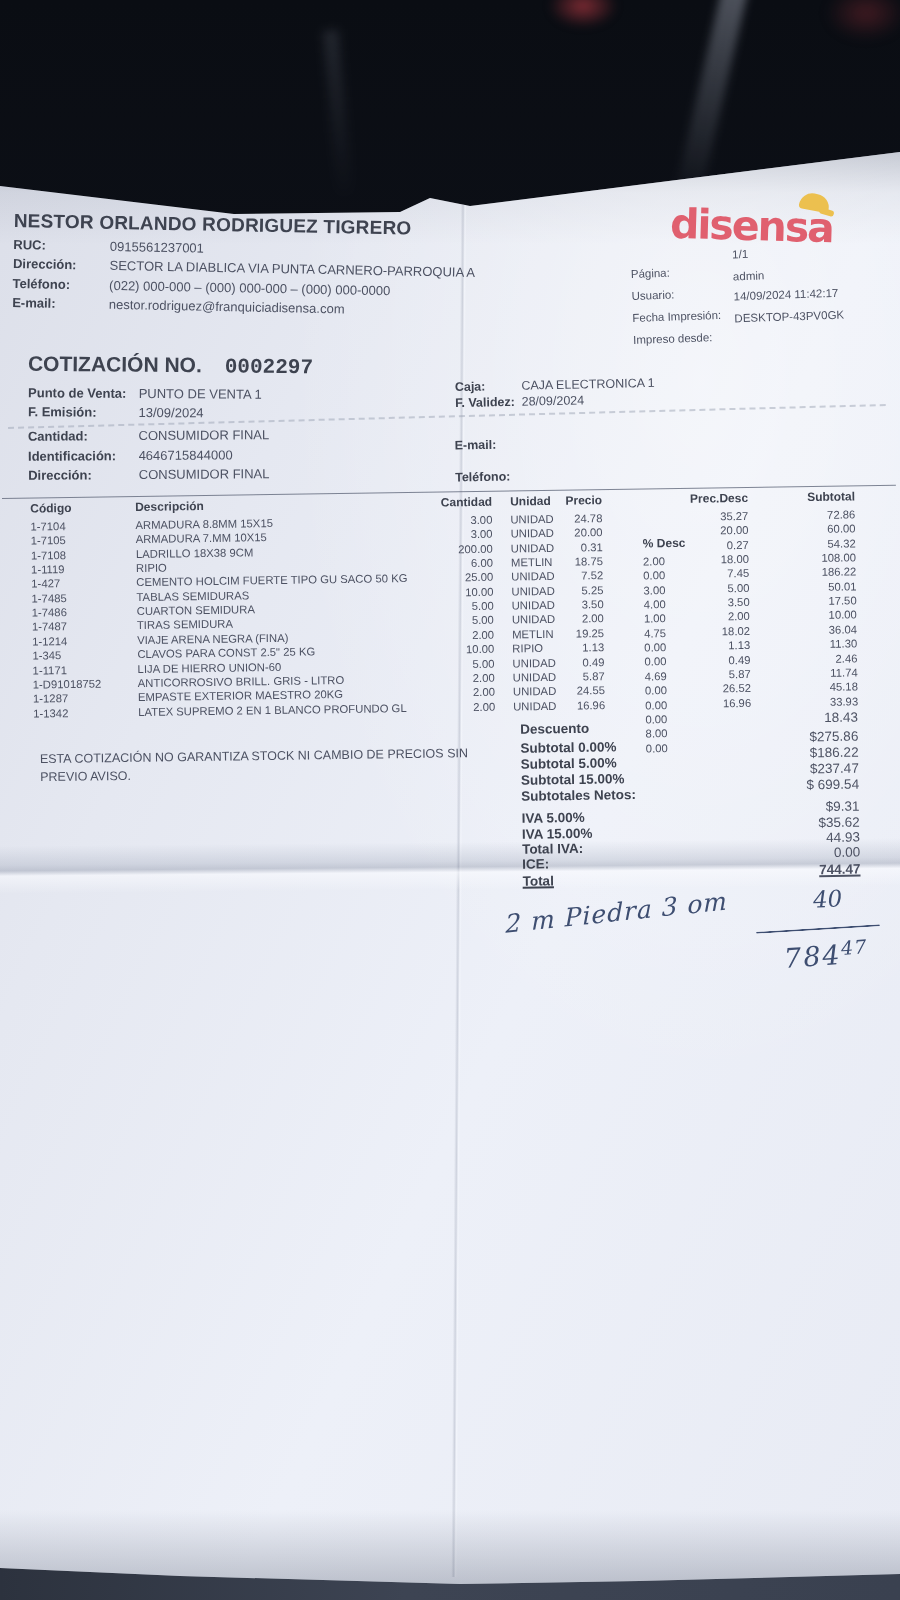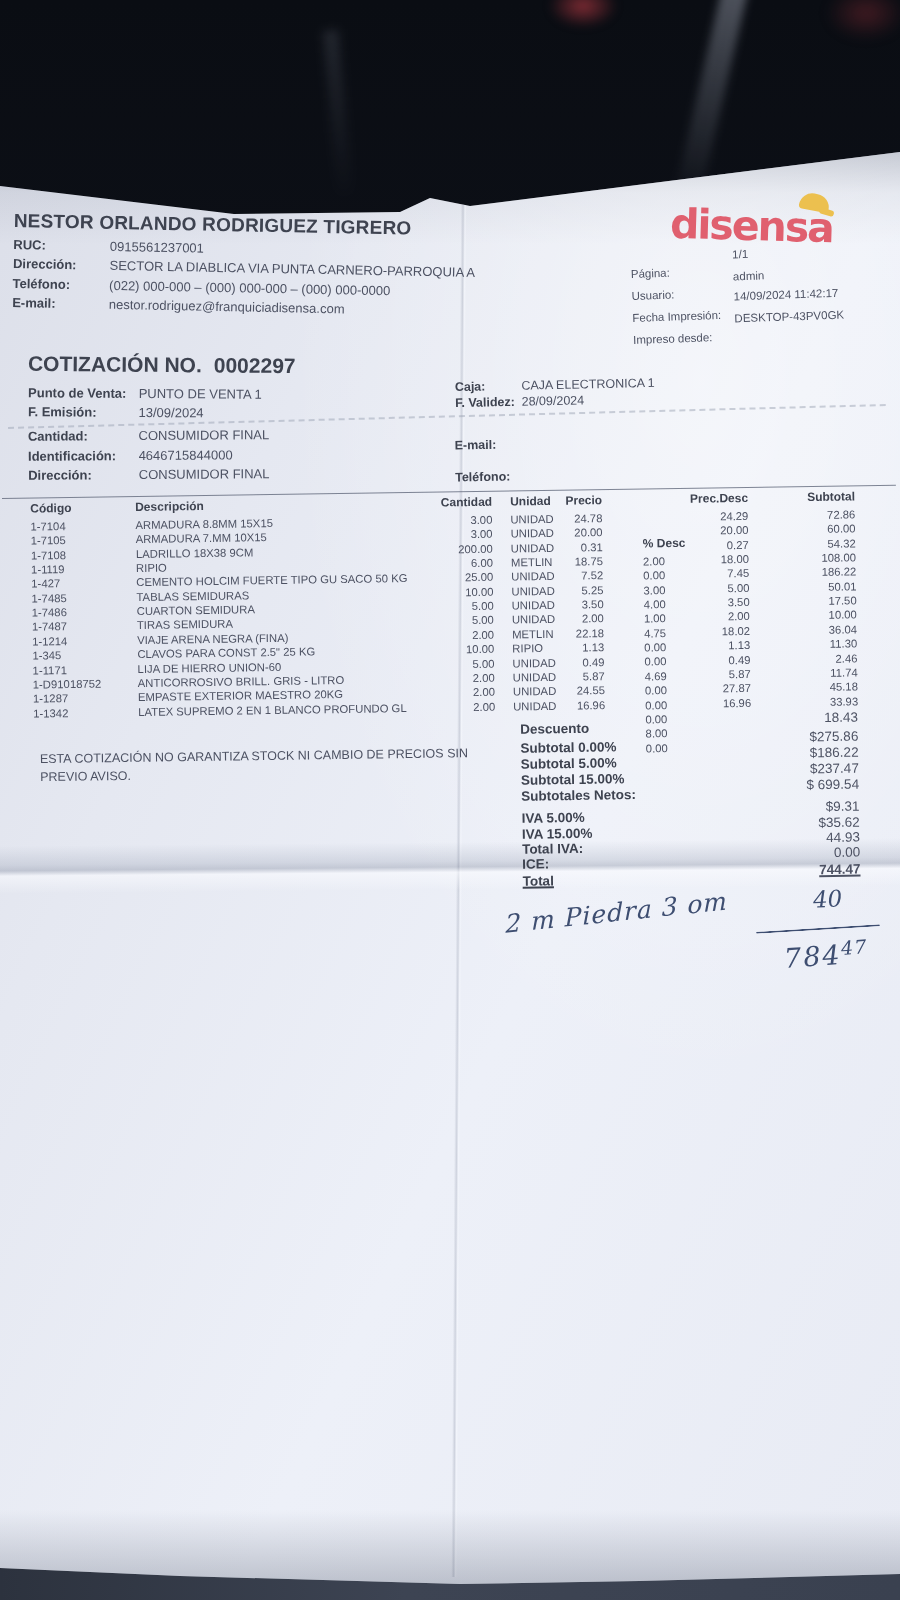--- a/index.html
+++ b/index.html
@@ -69,21 +69,21 @@
   .logo-hat::after{content:'';position:absolute;right:-6px;bottom:-2px;width:15px;height:6px;
     background:var(--hat);border-radius:3px;transform:rotate(6deg);}
 
   
   .pinfo{left:630px;top:100px;transform:rotate(-2deg);transform-origin:left top;font-size:11.5px;}
   .pinfo .pl{position:absolute;left:0;}
   .pinfo .pv{position:absolute;left:102px;}
 
   
   .qtitle{left:28px;top:203px;transform:rotate(.5deg);font-size:21px;font-weight:bold;color:var(--pbold);}
-  .qtitle .qnum{margin-left:12px;}
+  .qtitle .qnum{margin-left:23px;font-family:Liberation Mono, monospace;}
   .qfields{left:28px;top:236px;transform:rotate(.4deg);font-size:13px;}
   .qfields .lab{display:inline-block;width:107px;}
   .qfields .frow{margin-bottom:4px;}
   .caja{left:455px;top:228px;transform:rotate(-1.2deg);font-size:12.5px;}
   .caja .lab{display:inline-block;width:63px;}
   .caja .frow{margin-bottom:2px;}
   .sep-dash{left:8px;top:277px;width:878px;height:0;border-top:2px dashed rgba(152,160,178,.48);
     transform:rotate(-1.5deg);transform-origin:left top;}
   .client{left:28px;top:278px;transform:rotate(-.4deg);font-size:13px;}
   .client .lab{display:inline-block;width:107px;}
@@ -244,21 +244,21 @@
         <span class="c h c7">Subtotal</span>
       </div>
     <div>
         <div class="irow" style="top: 22px;">
           <span class="c c0">1-7104</span>
           <span class="c c1">ARMADURA 8.8MM 15X15</span>
           <span class="c c2">3.00</span>
           <span class="c c3">UNIDAD</span>
           <span class="c c4">24.78</span>
           <span class="c c5">2.00</span>
-          <span class="c c6">24.29</span>
+          <span class="c c6">35.27</span>
           <span class="c c7">72.86</span>
         </div>
         <div class="irow" style="top: 36.35px;">
           <span class="c c0">1-7105</span>
           <span class="c c1">ARMADURA 7.MM 10X15</span>
           <span class="c c2">3.00</span>
           <span class="c c3">UNIDAD</span>
           <span class="c c4">20.00</span>
           <span class="c c5">0.00</span>
           <span class="c c6">20.00</span>
@@ -322,21 +322,21 @@
           <span class="c c4">2.00</span>
           <span class="c c5">0.00</span>
           <span class="c c6">2.00</span>
           <span class="c c7">10.00</span>
         </div>
         <div class="irow" style="top: 136.8px;">
           <span class="c c0">1-1214</span>
           <span class="c c1">VIAJE ARENA NEGRA (FINA)</span>
           <span class="c c2">2.00</span>
           <span class="c c3">METLIN</span>
-          <span class="c c4">22.18</span>
+          <span class="c c4">19.25</span>
           <span class="c c5">4.69</span>
           <span class="c c6">18.02</span>
           <span class="c c7">36.04</span>
         </div>
         <div class="irow" style="top: 151.15px;">
           <span class="c c0">1-345</span>
           <span class="c c1">CLAVOS PARA CONST 2.5" 25 KG</span>
           <span class="c c2">10.00</span>
           <span class="c c3">RIPIO</span>
           <span class="c c4">1.13</span>
@@ -364,21 +364,21 @@
           <span class="c c6">5.87</span>
           <span class="c c7">11.74</span>
         </div>
         <div class="irow" style="top: 194.2px;">
           <span class="c c0">1-1287</span>
           <span class="c c1">EMPASTE EXTERIOR MAESTRO 20KG</span>
           <span class="c c2">2.00</span>
           <span class="c c3">UNIDAD</span>
           <span class="c c4">24.55</span>
           <span class="c c5">8.00</span>
-          <span class="c c6">27.87</span>
+          <span class="c c6">26.52</span>
           <span class="c c7">45.18</span>
         </div>
         <div class="irow" style="top: 208.55px;">
           <span class="c c0">1-1342</span>
           <span class="c c1">LATEX SUPREMO 2 EN 1 BLANCO PROFUNDO GL</span>
           <span class="c c2">2.00</span>
           <span class="c c3">UNIDAD</span>
           <span class="c c4">16.96</span>
           <span class="c c5">0.00</span>
           <span class="c c6">16.96</span>

